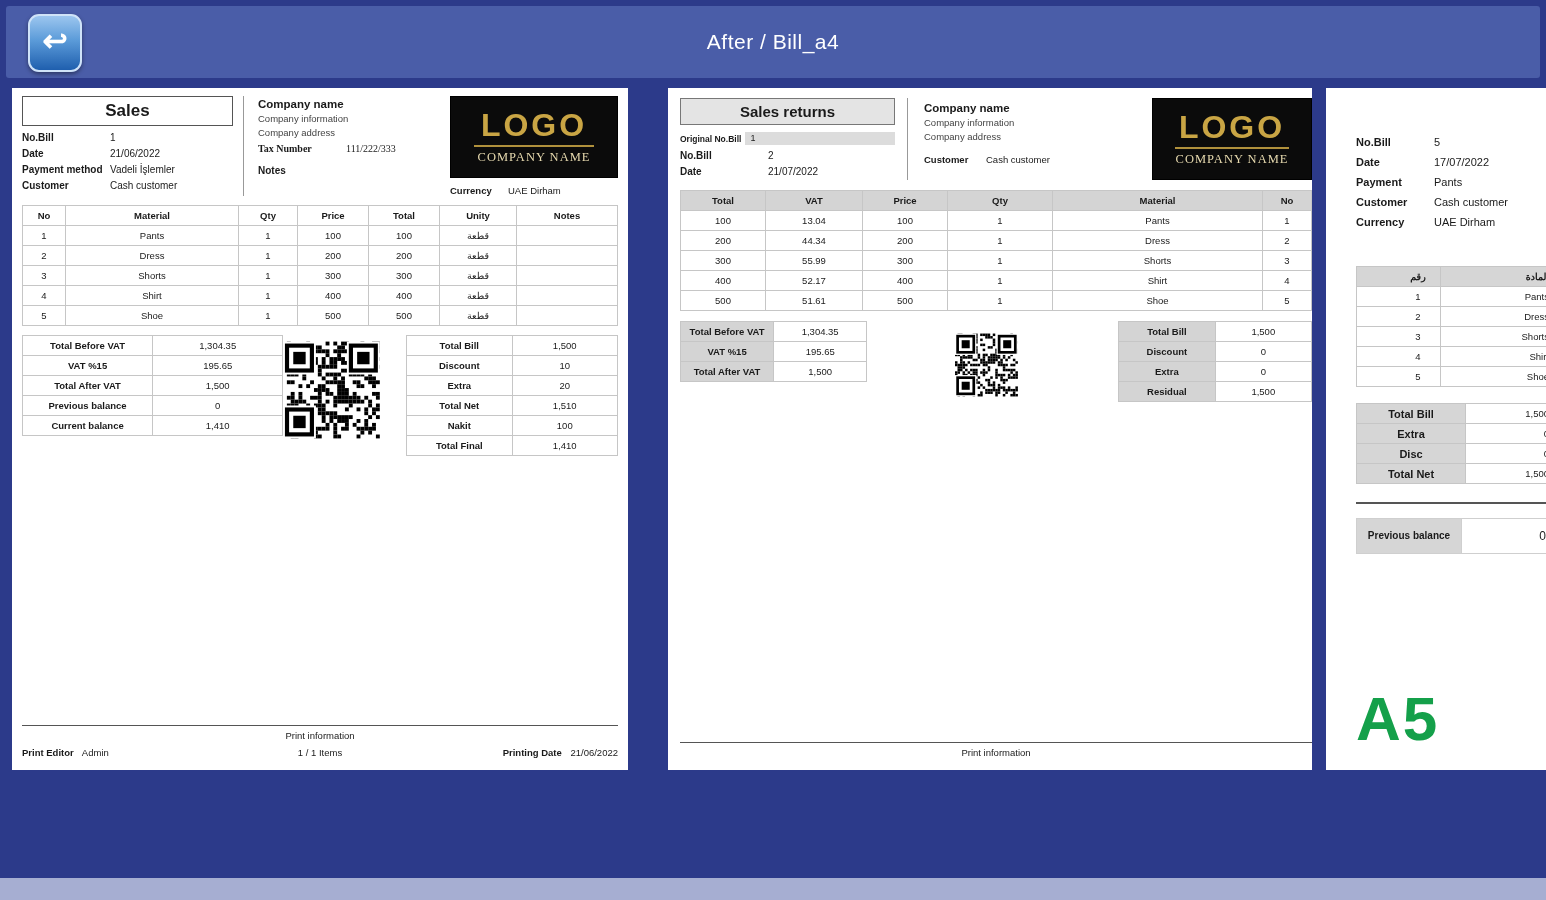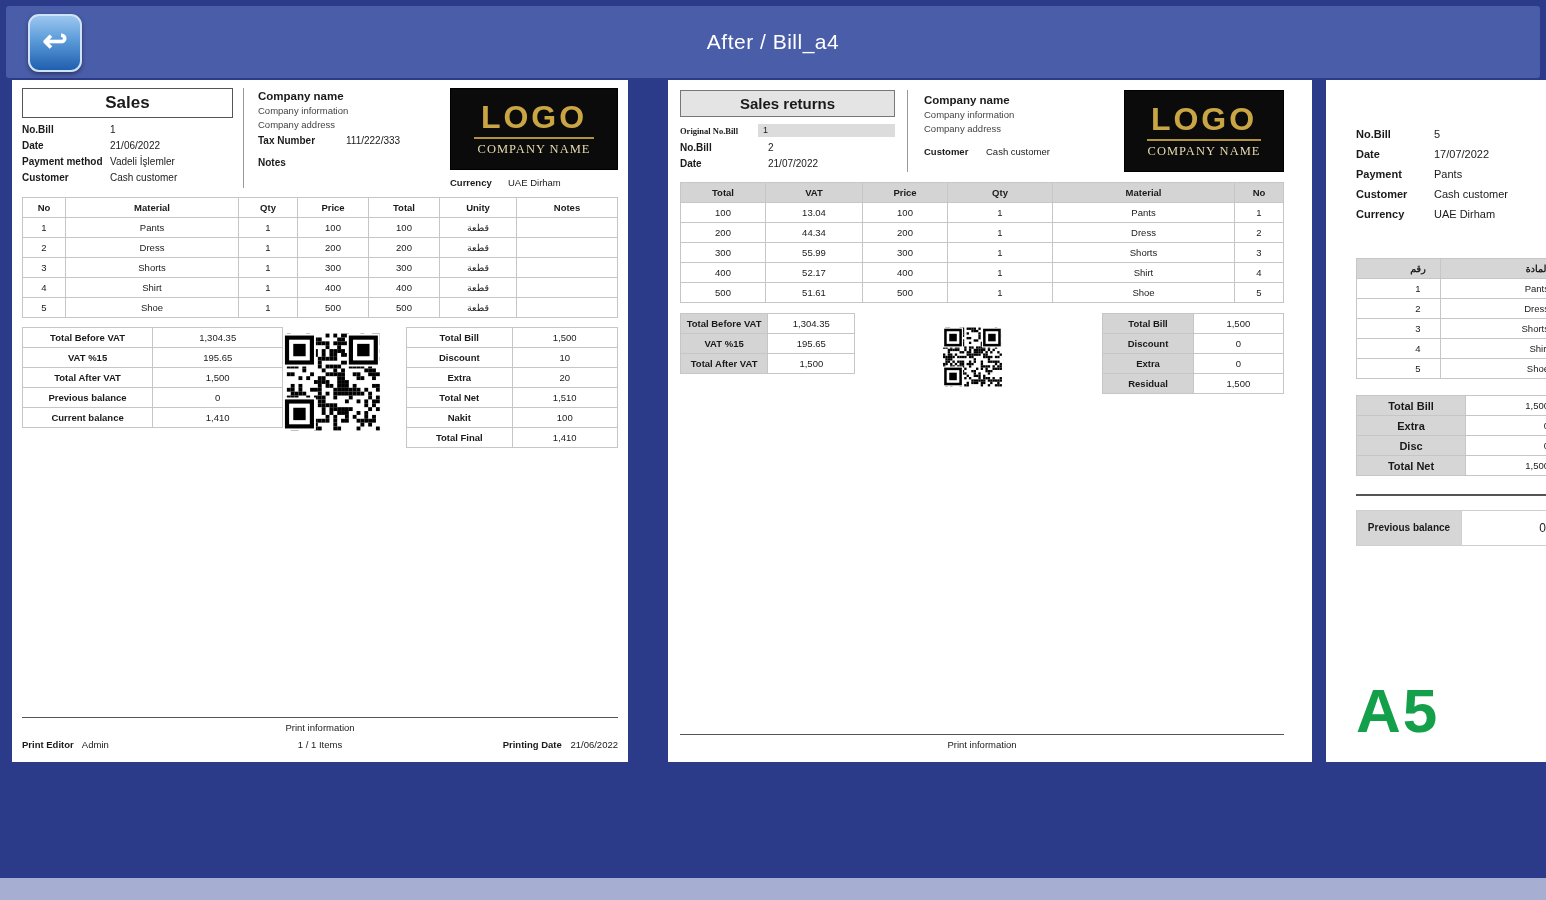--- a/index.html
+++ b/index.html
@@ -10,24 +10,24 @@
   .titlebar{position:absolute;top:6px;left:6px;right:6px;height:72px;background:#4a5da8;
             border-radius:3px;display:flex;align-items:center;}
   .back-btn{position:absolute;left:22px;top:8px;width:50px;height:54px;border-radius:11px;
             background:linear-gradient(180deg,#9cc6ef 0%,#5b9bd9 45%,#1f5fae 100%);
             border:2px solid #cfe3f8;display:flex;align-items:center;justify-content:center;
             box-shadow:0 2px 4px rgba(0,0,0,.4);cursor:pointer;}
   .back-glyph{color:#fff;font-size:30px;font-weight:bold;line-height:1;transform:translateY(-2px);}
   .titlebar-title{width:100%;text-align:center;color:#ffffff;font-size:21px;letter-spacing:.5px;}
 
   
-  .page{position:absolute;top:80px;height:682px;background:#ffffff;box-sizing:border-box;
+  .page{position:absolute;top:88px;height:682px;background:#ffffff;box-sizing:border-box;
         display:flex;flex-direction:column;}
   .page1{left:12px;width:616px;padding:8px 10px 6px 10px;}
-  .page2{left:668px;width:644px;padding:10px 28px 6px 12px;}
+  .page2{left:668px;width:644px;padding:10px 0 6px 12px;}
   .page3{left:1326px;width:240px;padding:10px 14px 8px 30px;}
   .bottom-strip{position:absolute;left:0;right:0;bottom:0;height:22px;background:#a6aed2;}
 
   
   .fl{font-weight:bold;}
   .field-row{display:flex;font-size:10px;margin-top:5px;align-items:baseline;}
   .field-row .fl{width:88px;flex:none;}
   .co-name{font-weight:bold;font-size:11.5px;}
   .co-sub{font-size:9.5px;color:#444;margin-top:3px;}
   .logo-box{background:#0b0b0b;height:80px;display:flex;flex-direction:column;
@@ -48,21 +48,21 @@
   .f-center{text-align:center;}
   .f-right{text-align:right;}
   .f-row .fl{margin-right:6px;}
 
   
   .d1-head{display:grid;grid-template-columns:222px 1fr 168px;column-gap:14px;}
   .d1-left{border-right:1px solid #999;padding-right:10px;}
   .title-box{border:1.5px solid #555;text-align:center;font-size:17px;font-weight:bold;
              padding:4px 0;margin-bottom:6px;}
   .d1-mid{padding-top:2px;}
-  .tax-row{}
+  .tax-row{font-family:Liberation Serif, serif;}
   .notes-lbl{margin-top:11px;font-size:10px;font-weight:bold;}
   .curr-row{margin-top:7px;font-size:9.5px;display:flex;}
   .curr-row .fl{width:58px;flex:none;}
   .d1-items{width:100%;margin-top:9px;}
   .d1-items th:nth-child(1),.d1-items td:nth-child(1){width:38px;}
   .d1-items th:nth-child(2),.d1-items td:nth-child(2){width:168px;}
   .d1-items th:nth-child(3),.d1-items td:nth-child(3){width:54px;}
   .d1-items th:nth-child(4),.d1-items td:nth-child(4){width:66px;}
   .d1-items th:nth-child(5),.d1-items td:nth-child(5){width:66px;}
   .d1-items th:nth-child(6),.d1-items td:nth-child(6){width:72px;}
@@ -72,21 +72,21 @@
   .t-right{width:232px;}
   .t-right td:first-child{font-weight:600;width:50%;}
   .qr1{width:106px;height:106px;margin:2px 26px 0 0;}
 
   
   .d2-head{display:grid;grid-template-columns:228px 1fr 160px;column-gap:16px;}
   .d2-left{border-right:1px solid #999;padding-right:12px;}
   .title-box2{background:#e4e4e4;border:1.5px solid #777;text-align:center;font-size:15px;
               font-weight:bold;padding:4px 0;margin-bottom:7px;}
   .orig-row{display:flex;align-items:center;font-size:8.5px;margin-top:4px;}
-  .orig-row .fl{flex:none;margin-right:20px;font-family:Liberation Serif, serif;}
+  .orig-row .fl{flex:none;margin-right:4px;}
   .orig-bar{flex:1;background:#dcdcdc;height:13px;font-size:9px;line-height:13px;padding-left:5px;}
   .d2-mid{padding-top:4px;display:flex;flex-direction:column;}
   .cust-row{margin-top:12px;font-size:9.5px;display:flex;}
   .cust-row .fl{width:62px;flex:none;}
   .d2-items{width:100%;margin-top:10px;}
   .d2-items th{background:#d4d4d4;}
   .d2-items th,.d2-items td{font-size:9px;}
   .d2-items th:nth-child(1),.d2-items td:nth-child(1){width:80px;}
   .d2-items th:nth-child(2),.d2-items td:nth-child(2){width:92px;}
   .d2-items th:nth-child(3),.d2-items td:nth-child(3){width:80px;}

